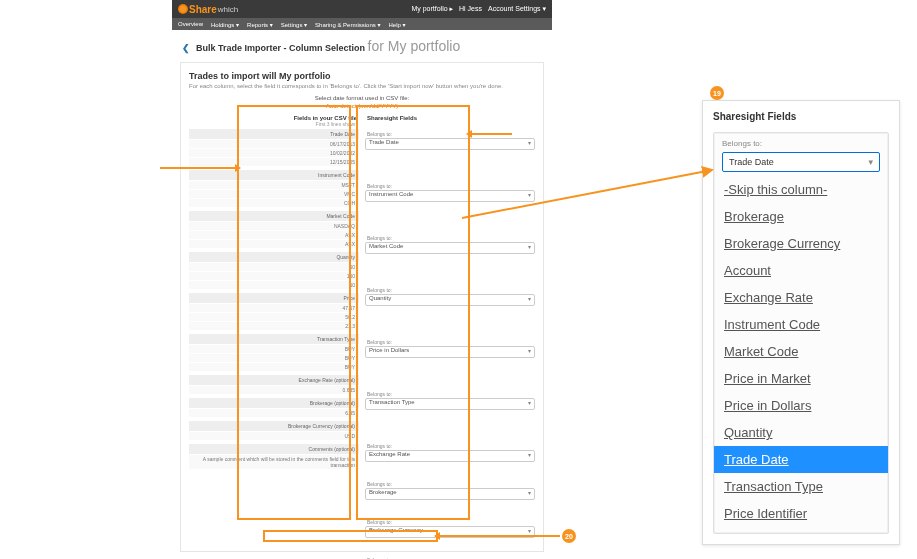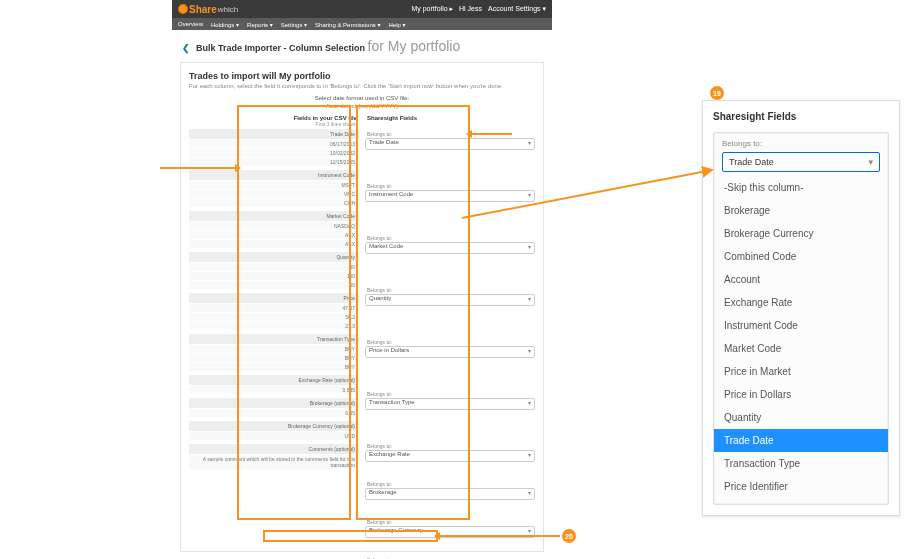--- a/index.html
+++ b/index.html
@@ -50,21 +50,21 @@
 .badge { position: absolute; width: 14px; height: 14px; border-radius: 50%; background: #f7931e; color: #fff; font-size: 7px; display: flex; align-items: center; justify-content: center; z-index: 12; font-weight: bold; }
 
 
 .detail { position: absolute; left: 702px; top: 100px; width: 198px; border: 1px solid #ddd; background: #fff; box-shadow: 0 1px 3px rgba(0,0,0,0.1); padding: 10px; font-size: 10px; }
 .detail-title { font-weight: bold; font-size: 10px; color: #333; margin-bottom: 10px; }
 .detail-card { border: 1px solid #e0e0e0; border-radius: 2px; padding: 6px 0; background:#fcfcfc; box-shadow:inset 0 0 0 1px #f0f0f0; }
 .detail .belongs-label { color: #888; font-size: 8px; padding: 0 8px 4px; }
 .detail .sel { margin: 0 8px; border: 1px solid #006fd6; border-radius: 2px; padding: 4px 6px; font-size: 9px; color: #333; background: #fff; position: relative; }
 .detail .sel::after { content: '▾'; position: absolute; right: 6px; color: #888; }
 .option-list { margin-top: 4px; }
-.option { padding: 6px 10px; font-size: 10px; color: #555; cursor: pointer; }
+.option { padding: 6px 10px; font-size: 13px; color: #555; cursor: pointer; text-decoration: underline; }
 .option.selected { background: #1e90ff; color: #fff; }
 
 
 svg.connector { position: absolute; left: 0; top: 0; width: 917px; height: 559px; pointer-events: none; z-index: 8; }
 </style>
 </head>
 <body>
 
 <div class="app">
   <div class="topbar">
@@ -245,21 +245,20 @@
 
 <div class="detail">
   <div class="detail-title">Sharesight Fields</div>
   <div class="detail-card">
     <div class="belongs-label">Belongs to:</div>
     <div class="sel">Trade Date</div>
     <div class="option-list" id="options">
         <div class="option">-Skip this column-</div>
         <div class="option">Brokerage</div>
         <div class="option">Brokerage Currency</div>
-        <div class="option">Combined Code</div>
         <div class="option">Account</div>
         <div class="option">Exchange Rate</div>
         <div class="option">Instrument Code</div>
         <div class="option">Market Code</div>
         <div class="option">Price in Market</div>
         <div class="option">Price in Dollars</div>
         <div class="option">Quantity</div>
         <div class="option selected">Trade Date</div>
         <div class="option">Transaction Type</div>
         <div class="option">Price Identifier</div>

